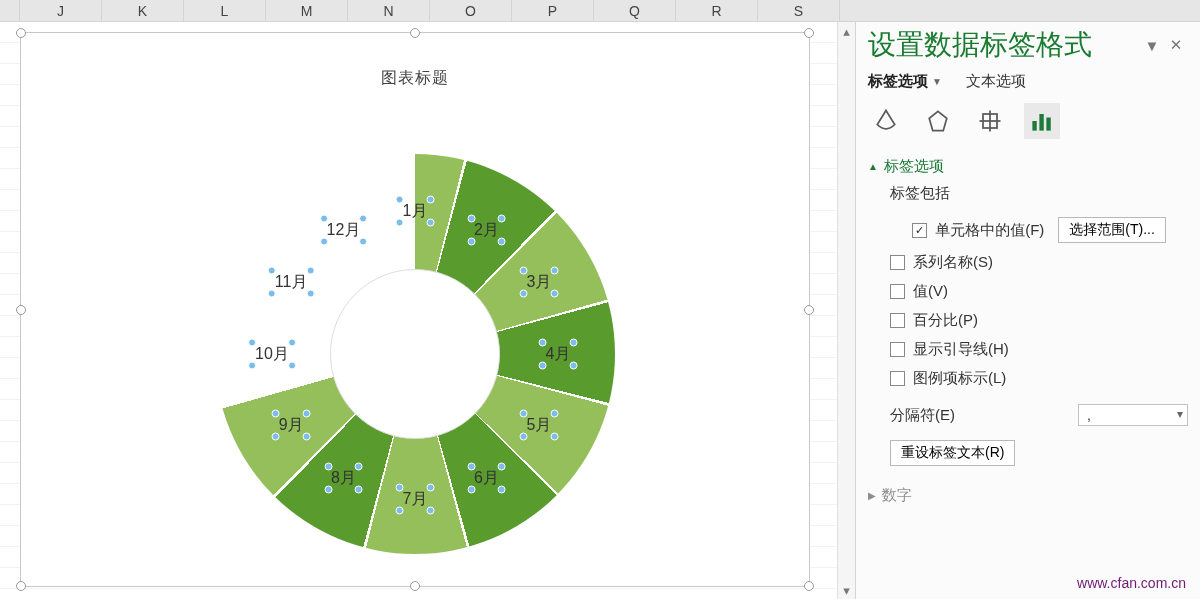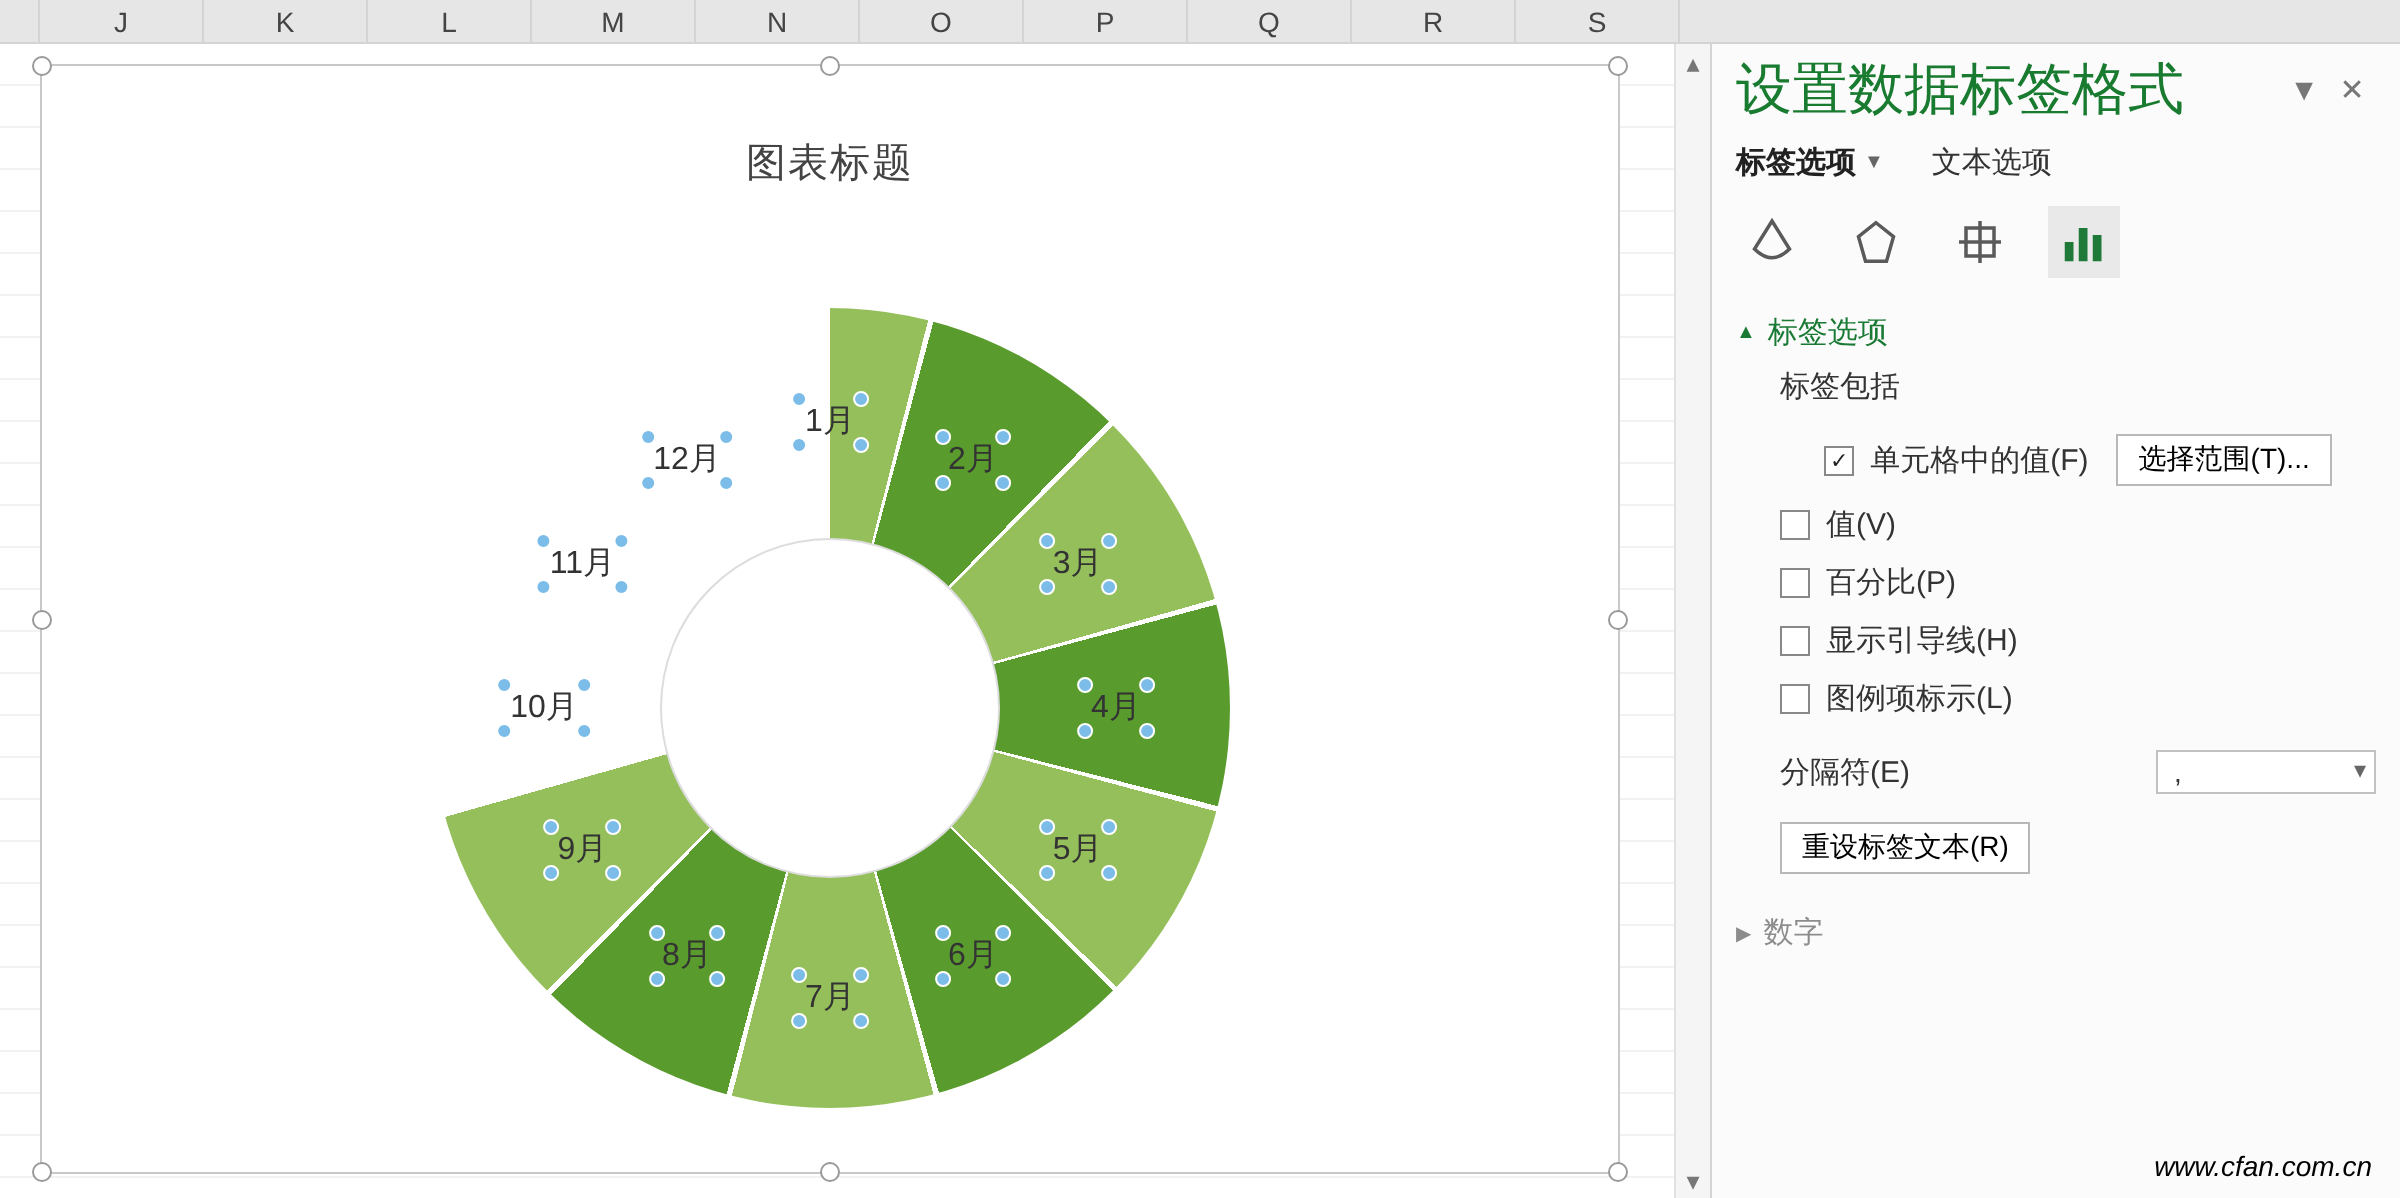--- a/index.html
+++ b/index.html
@@ -13,21 +13,21 @@
   
   .main { display: flex; height: 577px; }
   .sheet-area { flex: 1; position: relative; background: #fff; overflow: hidden; }
 
   
   .rowgrid { position: absolute; inset: 0; }
   .rowgrid div { height: 21px; border-bottom: 1px solid #f2f2f2; }
 
   
   .chart-box { position: absolute; left: 20px; top: 10px; width: 790px; height: 555px; border: 1px solid #c8c8c8; background: #fff; }
-  .chart-title { text-align: center; font-size: 20px; color: #444; margin-top: 35px; letter-spacing: 1px; }
+  .chart-title { text-align: center; font-size: 16px; color: #444; margin-top: 35px; letter-spacing: 1px; }
 
   
   .sel { position: absolute; width: 10px; height: 10px; border: 1px solid #9a9a9a; background: #fff; border-radius: 50%; }
   .sel.tl { left: -5px; top: -5px; } .sel.tr { right: -5px; top: -5px; }
   .sel.bl { left: -5px; bottom: -5px; } .sel.br { right: -5px; bottom: -5px; }
   .sel.tm { left: calc(50% - 5px); top: -5px; } .sel.bm { left: calc(50% - 5px); bottom: -5px; }
   .sel.ml { left: -5px; top: calc(50% - 5px); } .sel.mr { right: -5px; top: calc(50% - 5px); }
 
   
   .donut-wrap { position: absolute; left: 50%; top: 58%; width: 400px; height: 400px; transform: translate(-50%, -50%); }
@@ -70,21 +70,21 @@
   .chk { display: flex; align-items: center; gap: 8px; cursor: pointer; }
   .chk .box { width: 15px; height: 15px; border: 1px solid #888; background: #fff; display: inline-flex; align-items: center; justify-content: center; font-size: 11px; color: #222; }
   .chk .box.on::after { content: "✓"; }
 
   .row-inline { display: flex; align-items: center; gap: 14px; justify-content: center; }
   .btn { background: #fff; border: 1px solid #b8b8b8; padding: 3px 10px; font-size: 14px; cursor: pointer; }
 
   .select { border: 1px solid #c2c2c2; background: #fff; padding: 2px 18px 2px 8px; min-width: 110px; font-size: 14px; position: relative; cursor: pointer; }
   .select::after { content: "▾"; position: absolute; right: 4px; top: 2px; color: #666; font-size: 12px; }
 
-  .watermark { position: fixed; right: 14px; bottom: 8px; color: #000000; font-size: 14px; font-style: italic; pointer-events: none; }
+  .watermark { position: fixed; right: 14px; bottom: 8px; color: #701a75; font-size: 14px; pointer-events: none; }
 </style>
 </head>
 <body>
 
 <div class="col-headers">
     <div class="col-header"></div>
     <div class="col-header">J</div>
     <div class="col-header">K</div>
     <div class="col-header">L</div>
     <div class="col-header">M</div>
@@ -222,20 +222,24 @@
       <div class="row-inline">
         <label class="chk">
           <span class="box on"></span>
           <span>单元格中的值(F)</span>
         </label>
         <button class="btn">选择范围(T)...</button>
       </div>
 
       <label class="chk">
         <span class="box"></span>
+        <span>系列名称(S)</span>
+      </label>
+      <label class="chk">
+        <span class="box"></span>
         <span>值(V)</span>
       </label>
       <label class="chk">
         <span class="box"></span>
         <span>百分比(P)</span>
       </label>
       <label class="chk">
         <span class="box"></span>
         <span>显示引导线(H)</span>
       </label>

